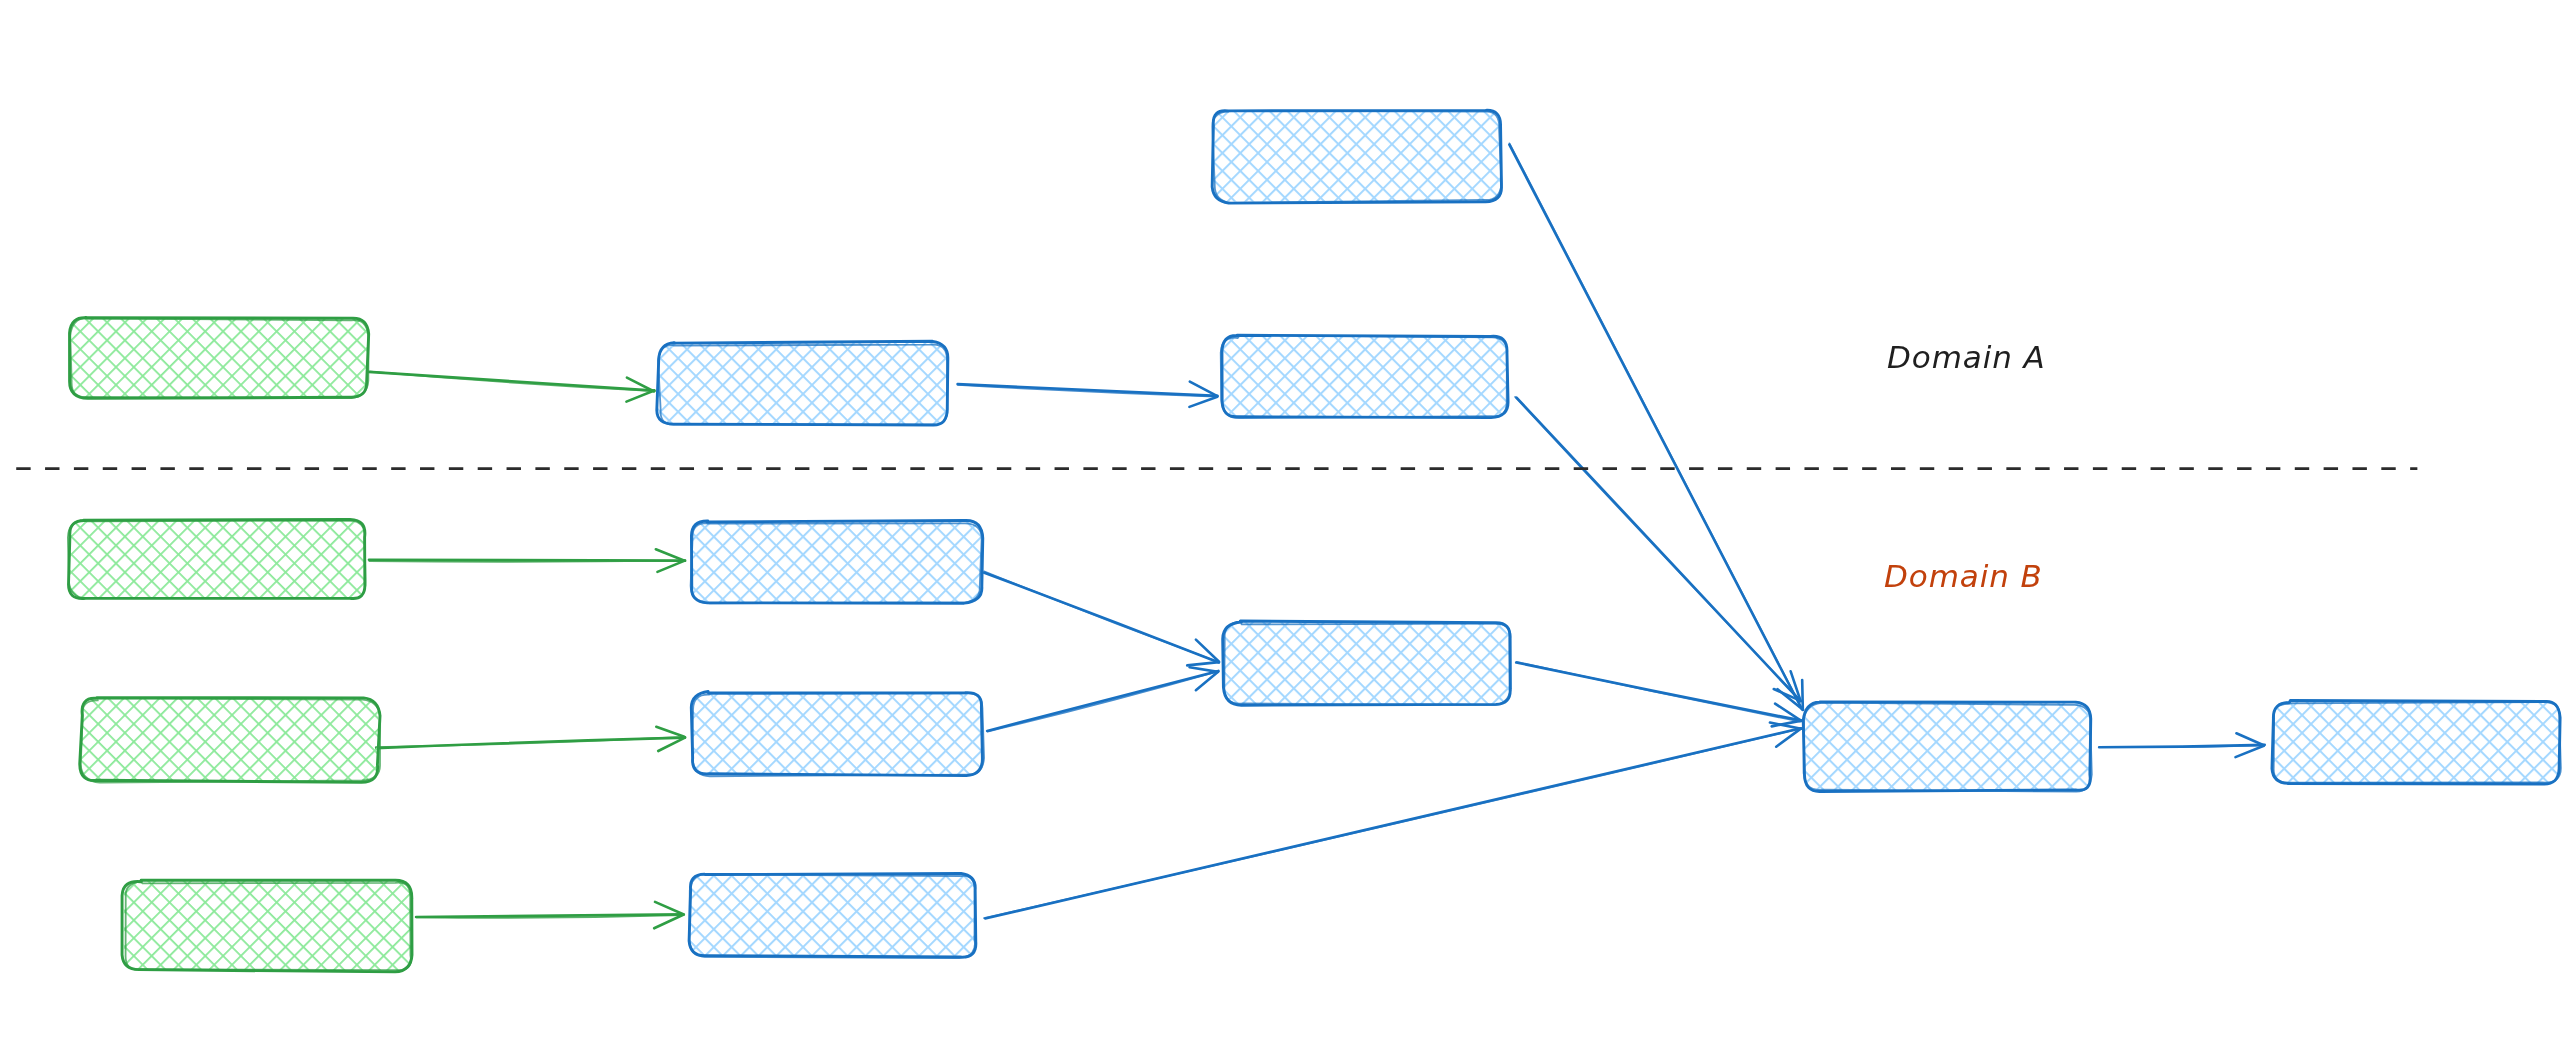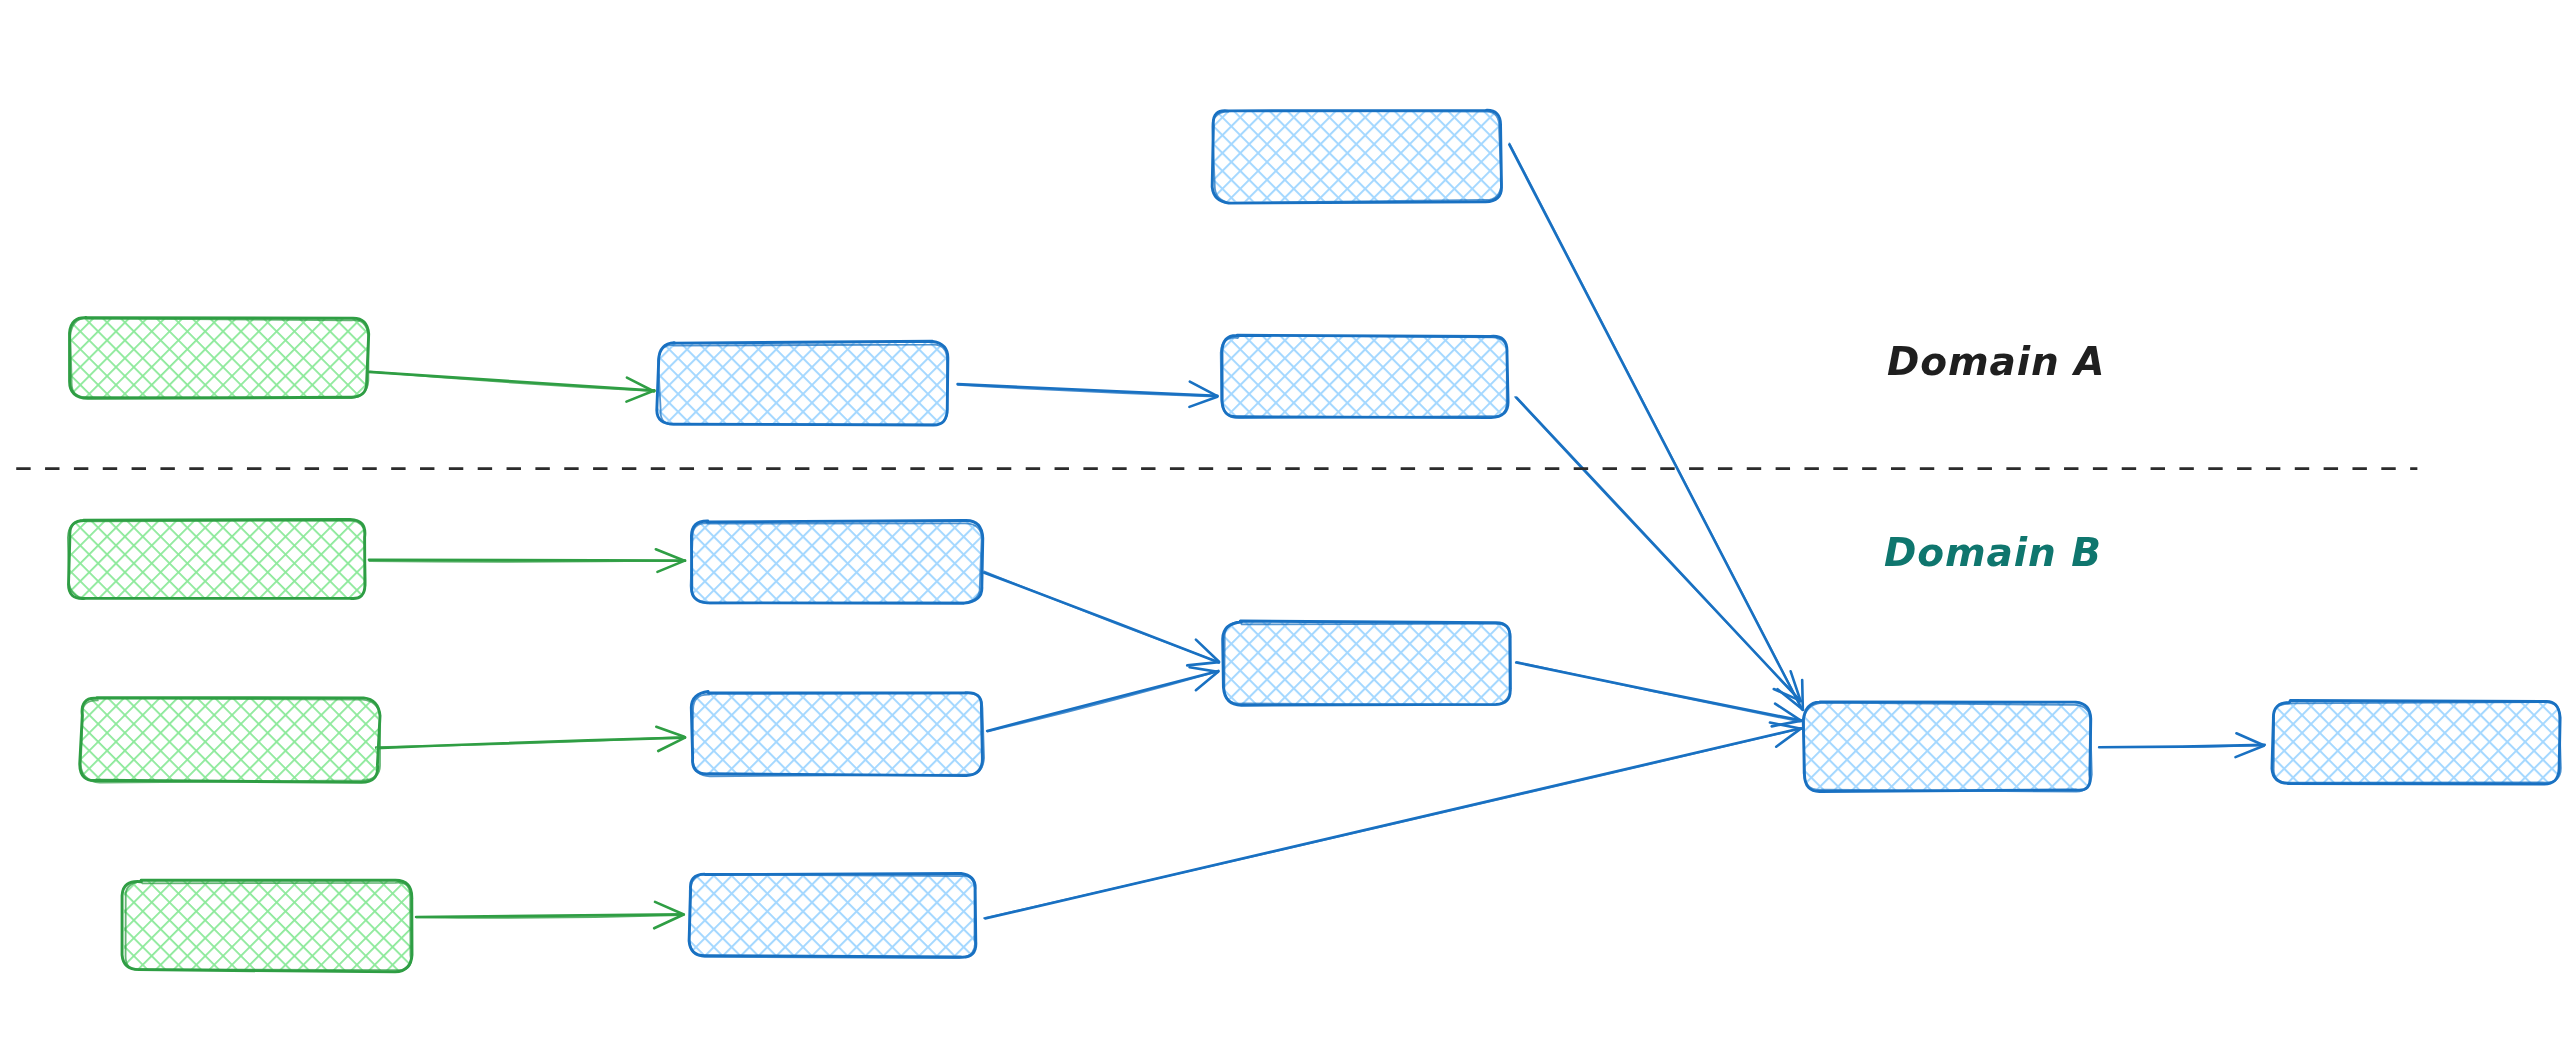--- a/index.html
+++ b/index.html
@@ -22,23 +22,23 @@
     position: absolute;
     left: 0;
     top: 0;
     width: 2576px;
     height: 1049px;
     overflow: visible;
   }
   .domain-label {
     position: absolute;
     font-family: "DejaVu Sans", sans-serif;
-    font-size: 39px;
+    font-size: 31px;
     font-style: italic;
-    font-weight: 700;
+    font-weight: 400;
     letter-spacing: 0.9px;
     color: #1f1f1f;
     white-space: nowrap;
     user-select: none;
   }
 </style>
 </head>
 <body>
 
 <div id="canvas">
@@ -237,16 +237,16 @@
           <path d="M2540.774738312594,780.4211082472099 L2821.5902748115313,778.9473991400783 Q2841.932544710083,778.7001304632054 2839.519321442358,796.416606903503 L2841.2168160691936,852.5630888953167 Q2841.1982455268494,869.9879355442189 2820.344420910042,868.2511307004612 L2541.5604641449454,868.4073867802077 Q2521.6044007542564,869.6008355627306 2522.6318464286774,852.205756188699 L2523.091998101255,795.6708822251162 Q2521.4274550678338,781.1872909086231 2539.520811081175,781.0740948932124 Z" fill="none" stroke="#1971c2" stroke-width="2" opacity="0.75" stroke-linecap="round" stroke-linejoin="round"></path>
         </g>
       </g>
     <g id="divider-group">
         <line x1="18" y1="520" x2="2682" y2="520" stroke="#2b2b2b" stroke-width="3" stroke-dasharray="16 16" stroke-linecap="butt"></line>
       </g>
   </svg>
 
   <div class="domain-label" id="label-domain-a" style="left: 1887px; top: 339px; color: rgb(31, 31, 31);">Domain A</div>
 
-  <div class="domain-label" id="label-domain-b" style="left: 1884px; top: 530px; color: #0f766e;">Domain B</div>
+  <div class="domain-label" id="label-domain-b" style="left: 1884px; top: 558px; color: #c2410c;">Domain B</div>
 
 </div>
 
 
 </body></html>

